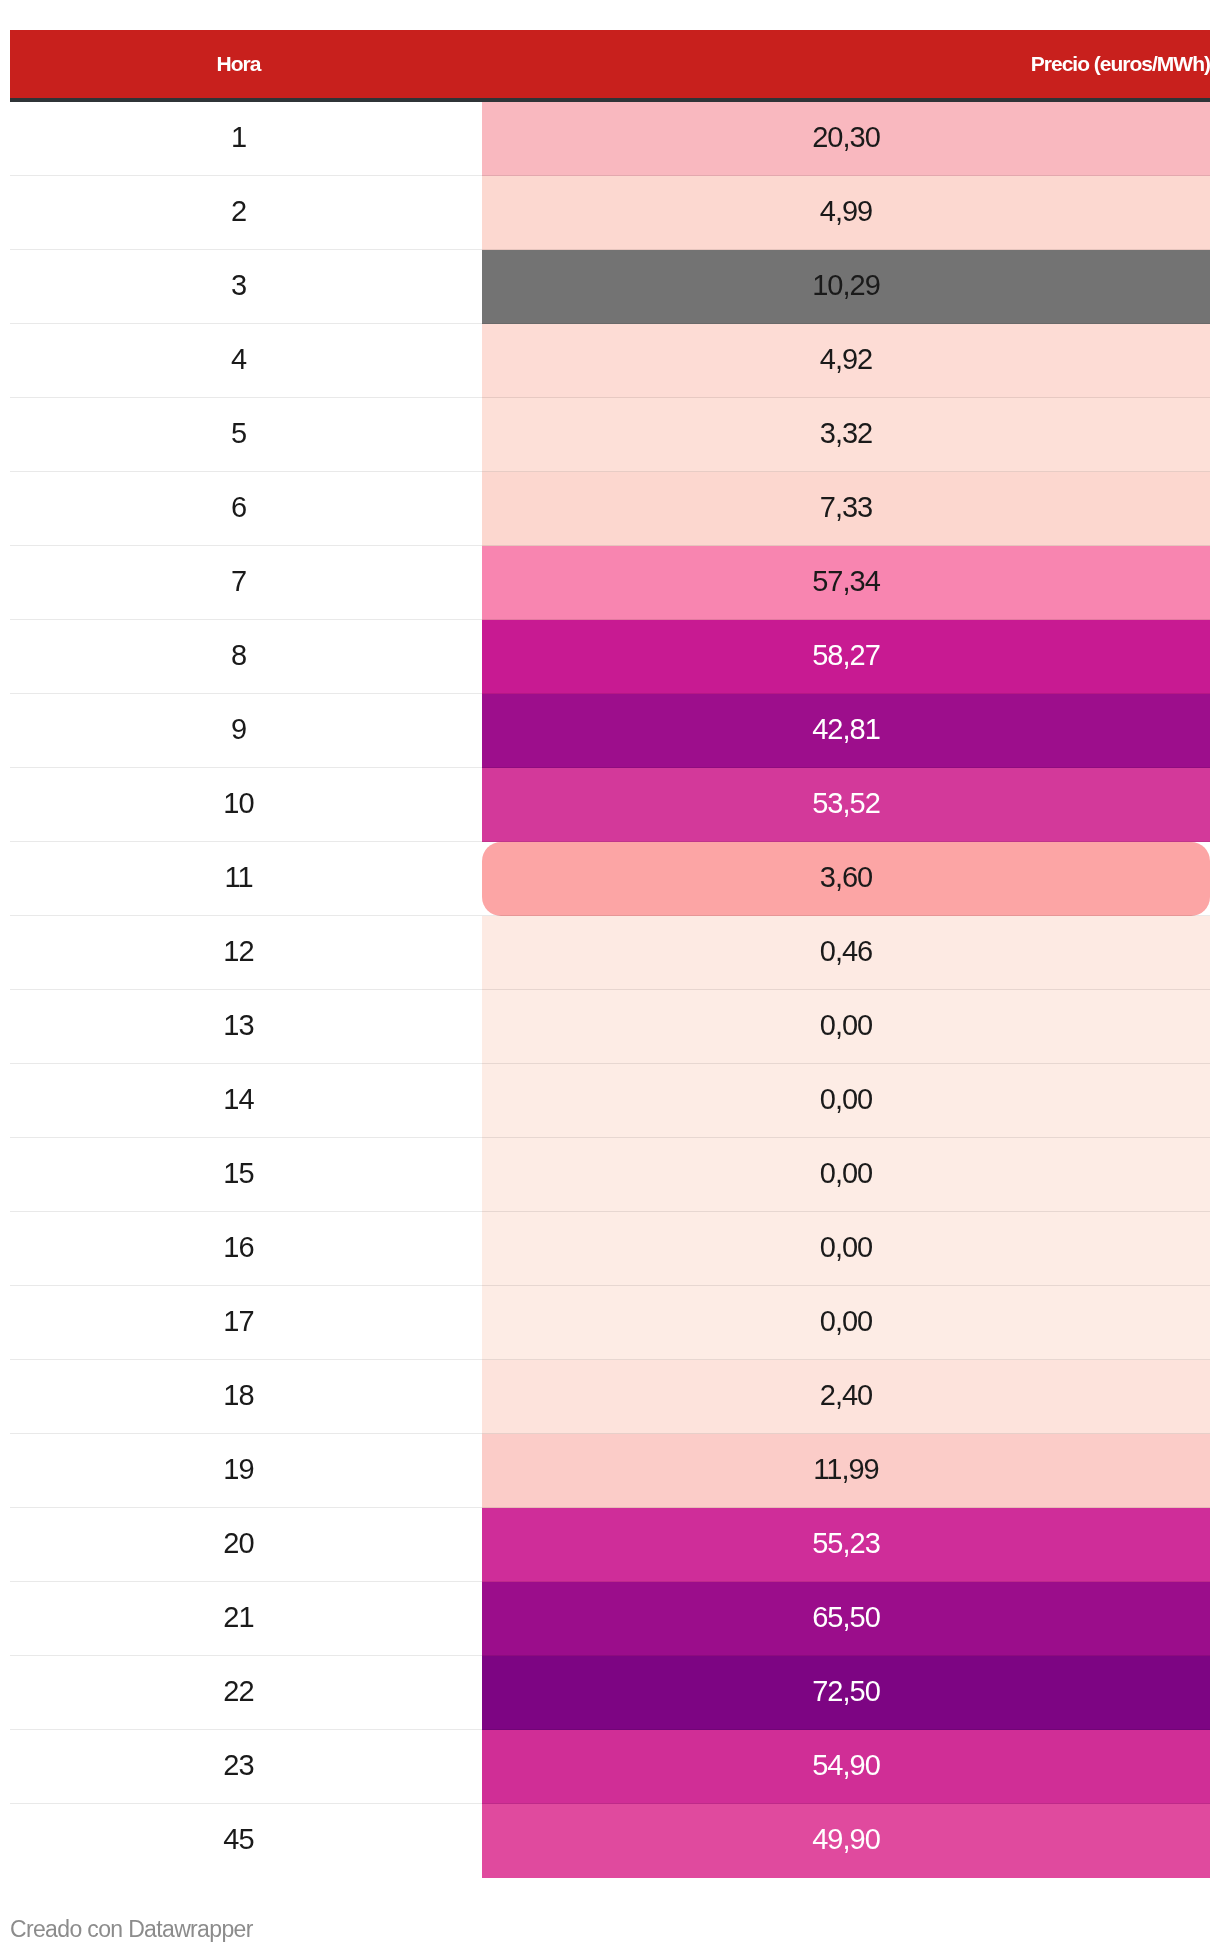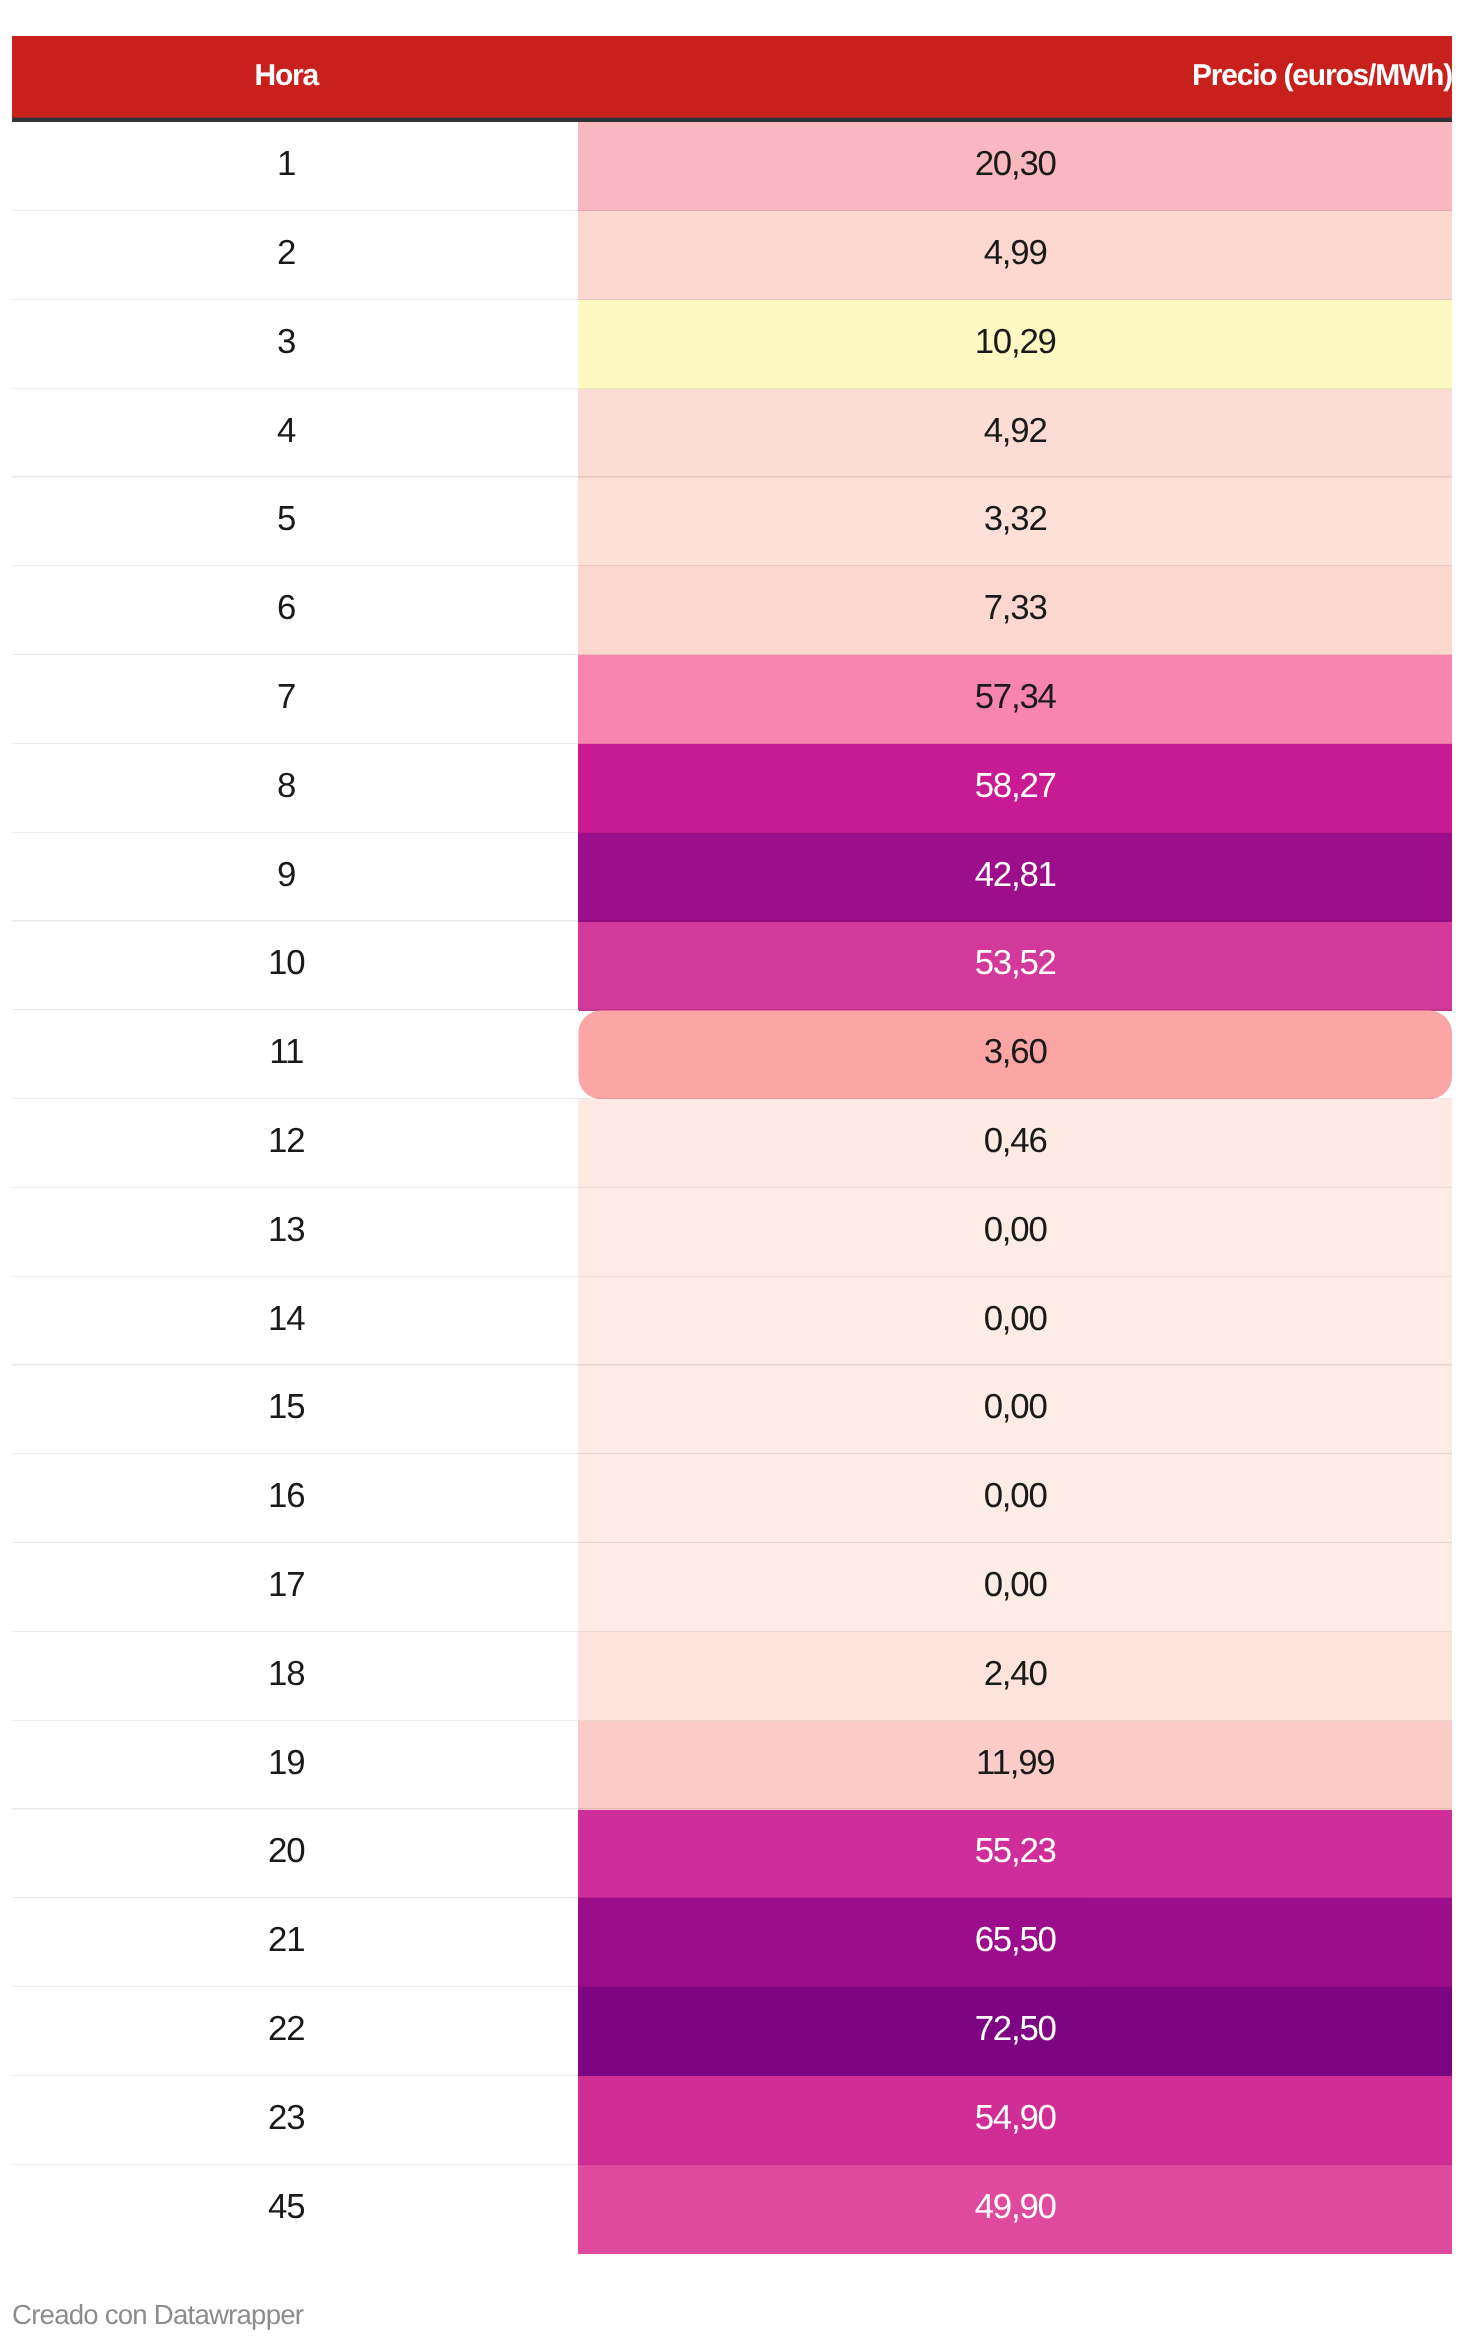--- a/index.html
+++ b/index.html
@@ -11,21 +11,21 @@
     -webkit-font-smoothing:antialiased;
     text-rendering:optimizeLegibility;
   }
   .wrap { position:relative; width:1220px; height:1952px; }
   
   .th, .td, .credit { will-change:transform; backface-visibility:hidden; }
 
   .dw-table { position:absolute; left:10px; top:30px; width:1200px; }
 
   .thead { display:flex; height:72px; box-sizing:border-box; }
-  .th { color:#ffffff; font-weight:bold; font-size:25px; letter-spacing:-1px;
+  .th { color:#ffffff; font-weight:bold; font-size:21px; letter-spacing:-1px;
         line-height:67.5px; text-align:center; white-space:nowrap; }
   .th.c1 { width:472px; padding-right:15px; box-sizing:border-box; }
   .th.c2 { width:728px;text-align:right; }
 
   .trow { display:flex; height:74px; position:relative; }
   .trow::after { content:""; position:absolute; left:0; right:0; bottom:0; height:1px; }
   .trow:last-child::after { display:none; }
 
   .td { font-size:29px; letter-spacing:-1px; line-height:71px; text-align:center;
         box-sizing:border-box; white-space:nowrap; }
@@ -51,21 +51,21 @@
         <div class="trow">
           <div class="td c1" style="color: rgb(26, 26, 26);">1</div>
           <div class="td c2" style="background: rgb(249, 184, 191); color: rgb(26, 26, 26);">20,30</div>
         </div>
         <div class="trow">
           <div class="td c1" style="color: rgb(26, 26, 26);">2</div>
           <div class="td c2" style="background: rgb(252, 216, 208); color: rgb(26, 26, 26);">4,99</div>
         </div>
         <div class="trow">
           <div class="td c1" style="color: rgb(26, 26, 26);">3</div>
-          <div class="td c2" style="background: #fef9c3; color: rgb(26, 26, 26);">10,29</div>
+          <div class="td c2" style="background: #737373; color: rgb(26, 26, 26);">10,29</div>
         </div>
         <div class="trow">
           <div class="td c1" style="color: rgb(26, 26, 26);">4</div>
           <div class="td c2" style="background: rgb(253, 220, 213); color: rgb(26, 26, 26);">4,92</div>
         </div>
         <div class="trow">
           <div class="td c1" style="color: rgb(26, 26, 26);">5</div>
           <div class="td c2" style="background: rgb(253, 224, 216); color: rgb(26, 26, 26);">3,32</div>
         </div>
         <div class="trow">

